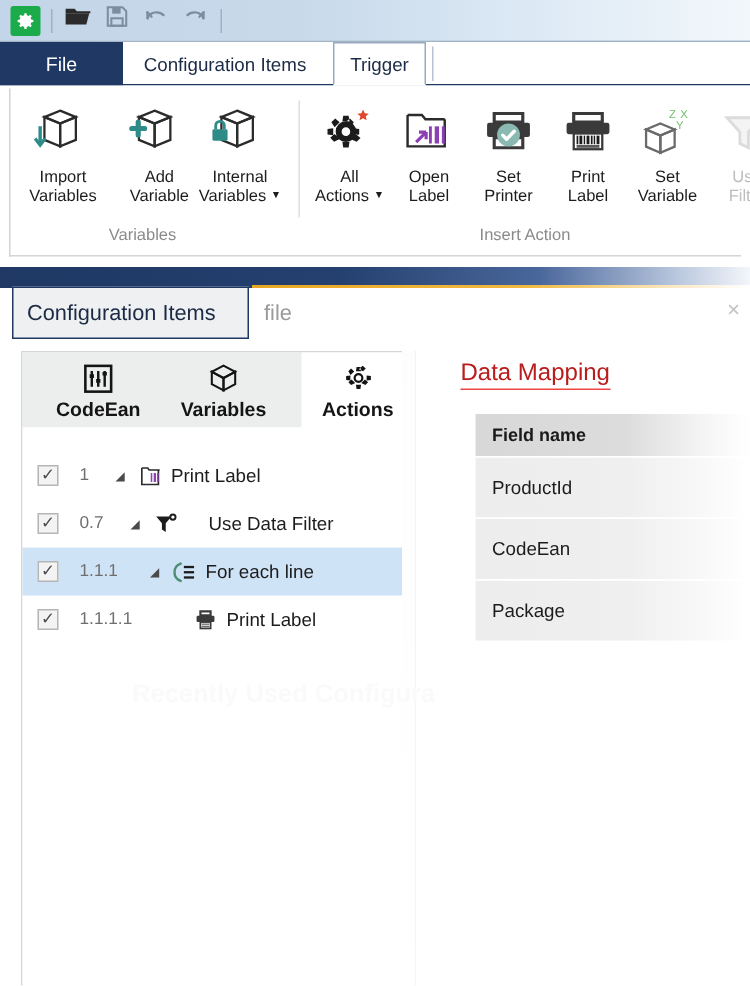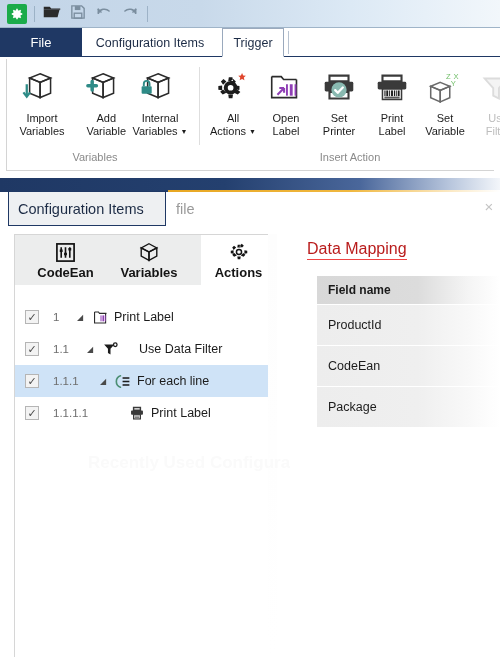--- a/index.html
+++ b/index.html
@@ -456,21 +456,21 @@
             <rect x="12.3" y="7.5" width="1.8" height="7"></rect>
             <rect x="15" y="7.5" width="1.2" height="7"></rect>
           </g>
         </svg>
       </span>
       <span class="tr-lbl" style="left:99px;">Print Label</span>
     </div>
 
     <div class="tr-row" style="top:48px;">
       <span class="tr-chk">✓</span>
-      <span class="tr-num" style="left:38px;">1.1</span>
+      <span class="tr-num" style="left:38px;">0.7</span>
       <span class="tr-arrow" style="left:72px;">◢</span>
       <span class="tr-ico" style="left:86px;">
         <svg width="17" height="17" viewBox="0 0 20 20" fill="#1c1c1c">
           <path d="M2.5 4h12l-4.5 5.2V16l-3-1.8V9.2z"></path>
           <circle cx="15.6" cy="4.4" r="2.1" fill="none" stroke="#1c1c1c" stroke-width="1.5"></circle>
         </svg>
       </span>
       <span class="tr-lbl" style="left:124px;">Use Data Filter</span>
     </div>
 

